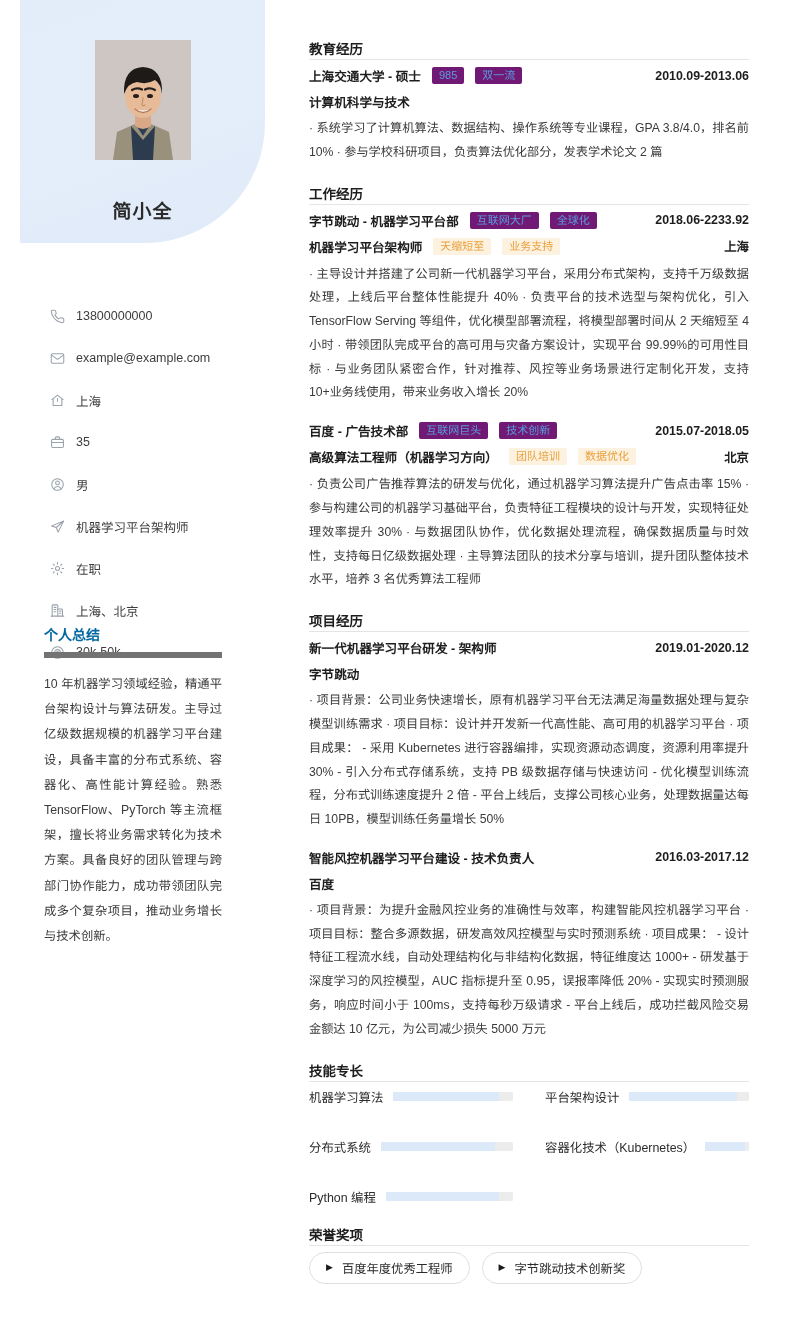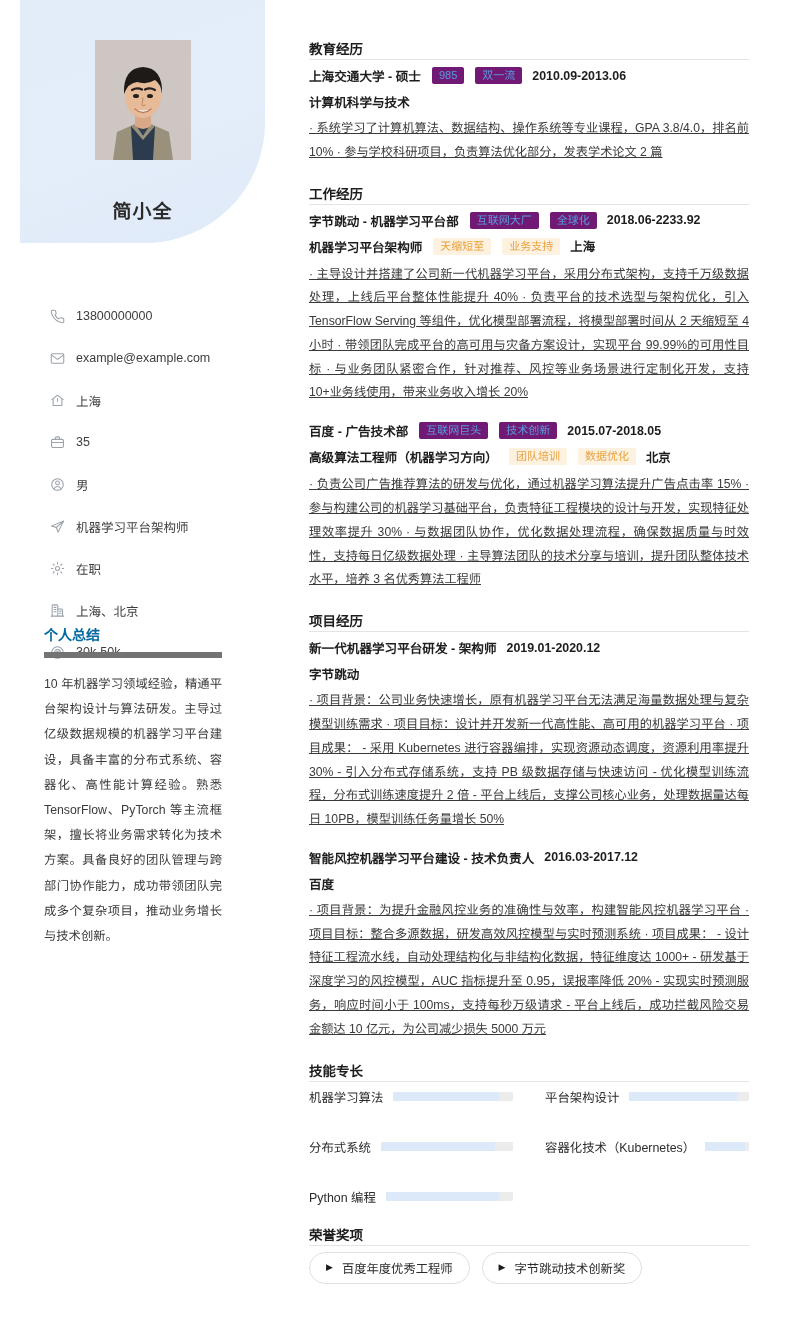--- a/index.html
+++ b/index.html
@@ -114,21 +114,21 @@
     border-bottom: 1px solid #e4e4e4;
     margin-bottom: 6px;
   }
 
   .entry { margin-bottom: 16px; }
   .entry:last-child { margin-bottom: 0; }
 
   .entry-line {
     display: flex;
     align-items: center;
-    justify-content: flex-start;
+    justify-content: space-between;
     margin-bottom: 7px;
   }
   .entry-left {
     display: flex;
     align-items: center;
     flex-wrap: wrap;
     gap: 0px;
     min-width: 0;
   }
   .entry-head {
@@ -162,21 +162,20 @@
   }
   .tag-blue { background: #701a75; color: #5b9bdd; }
   .tag-orange { background: #fdf1e0; color: #e8a13c; }
 
   .entry-body {
     font-size: 12.2px;
     line-height: 1.95;
     color: #3a3a3a;
     text-align: justify;
     margin-top: 6px;
-    text-decoration: underline;
   }
 
   
   .skill-grid {
     display: grid;
     grid-template-columns: 1fr 1fr;
     column-gap: 10px;
     row-gap: 16px;
     gap: 32px;
   }

